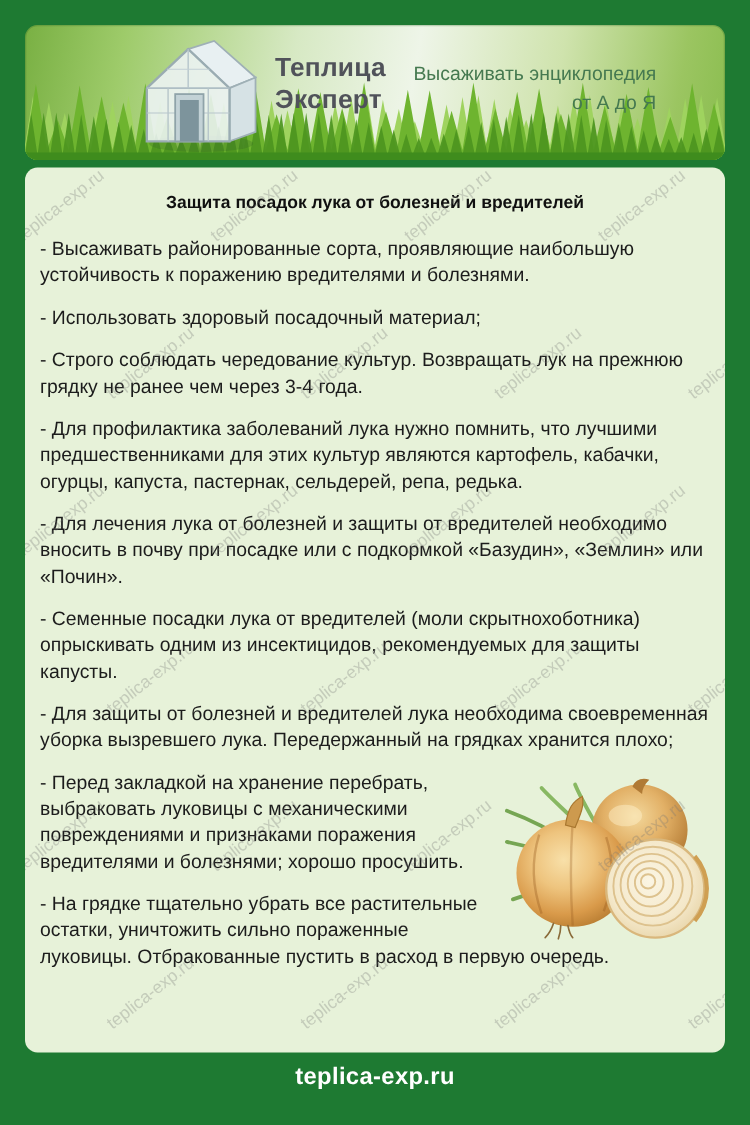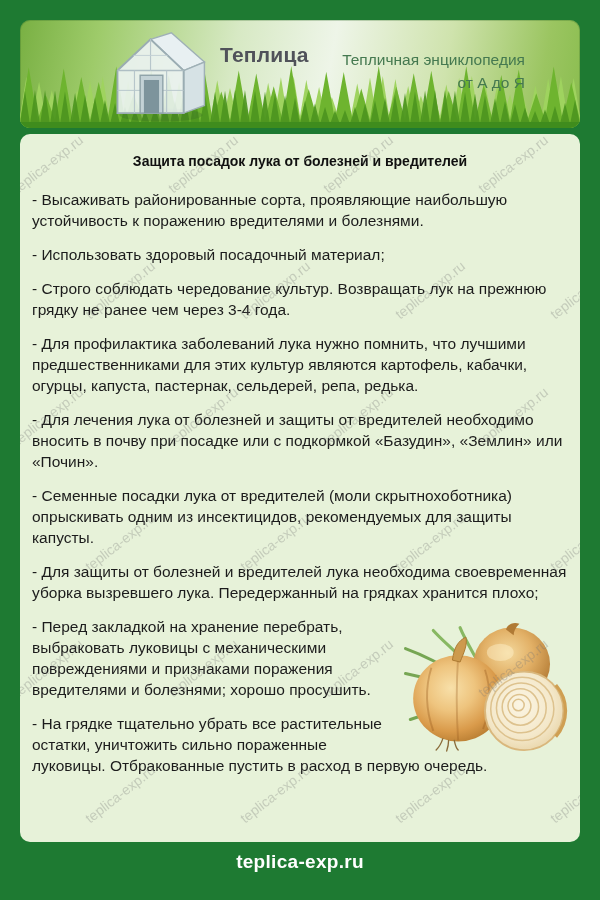--- a/index.html
+++ b/index.html
@@ -66,24 +66,25 @@
         <line x1="10" y1="66" x2="80" y2="66" stroke="#b7c6cb" stroke-width="1"></line>
         <line x1="45" y1="12" x2="45" y2="45" stroke="#b7c6cb" stroke-width="1.2"></line>
         <line x1="27" y1="29" x2="63" y2="29" stroke="#c2cfd4" stroke-width="1"></line>
         <rect x="34" y="50" width="24" height="40" fill="#c3d2d6" stroke="#8fa3a9" stroke-width="1.5"></rect>
         <rect x="38" y="55" width="16" height="35" fill="#7d949c"></rect>
       </svg>
     </div>
 
     <div class="logo-text">
       <div>Теплица</div>
+      <div>Эксперт</div>
     </div>
 
     <div class="tagline">
-      <div>Тепличная энциклопедия</div>
+      <div>Высаживать энциклопедия</div>
       <div>от А до Я</div>
     </div>
   </div>
 
   <div class="content">
     <div class="watermarks">
         <span class="wm" style="left: -14px; top: 22px;">teplica-exp.ru</span>
         <span class="wm" style="left: 141px; top: 22px;">teplica-exp.ru</span>
         <span class="wm" style="left: 296px; top: 22px;">teplica-exp.ru</span>
         <span class="wm" style="left: 451px; top: 22px;">teplica-exp.ru</span>

